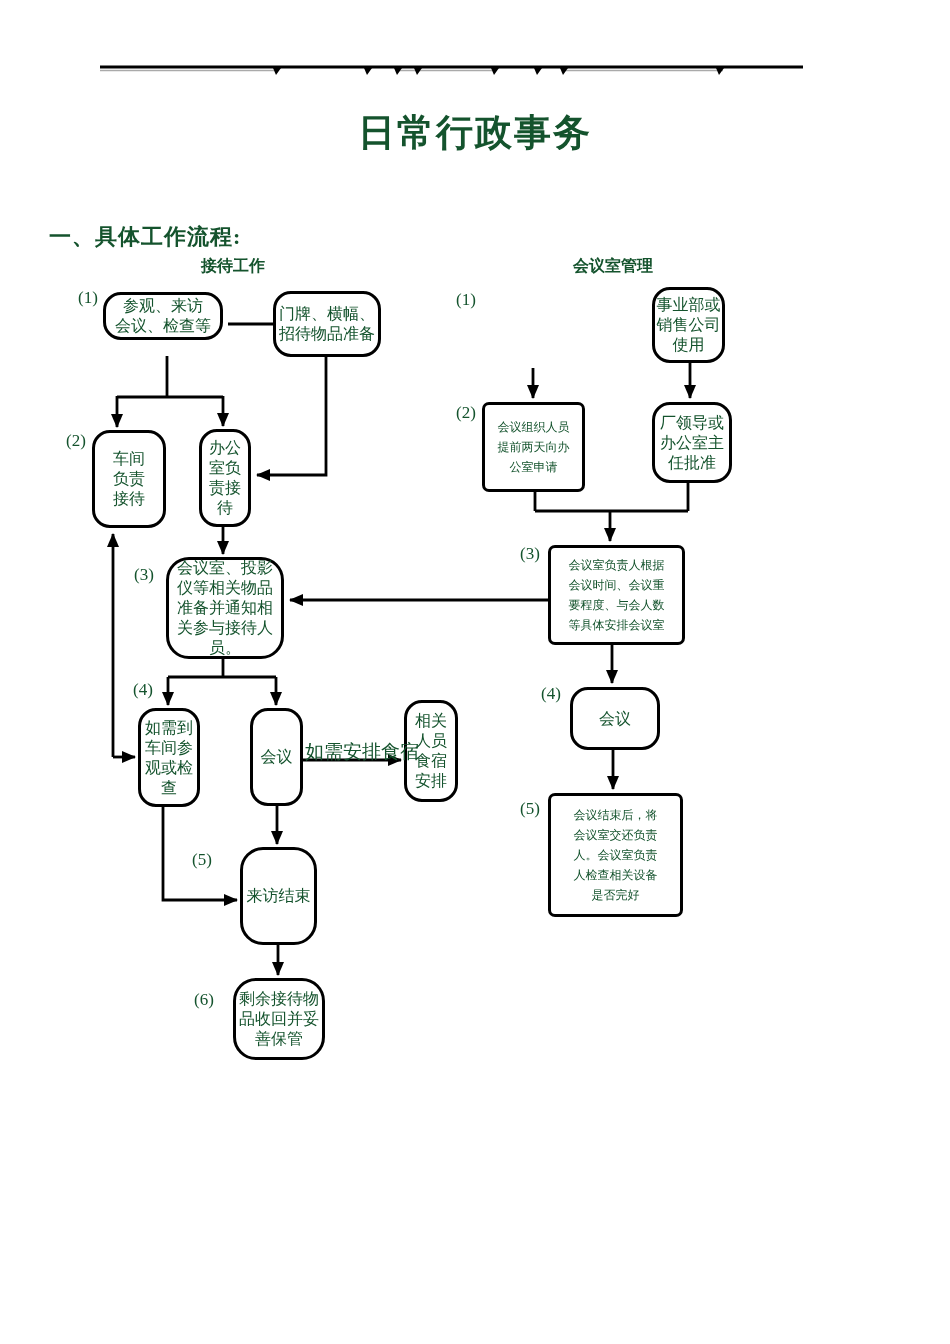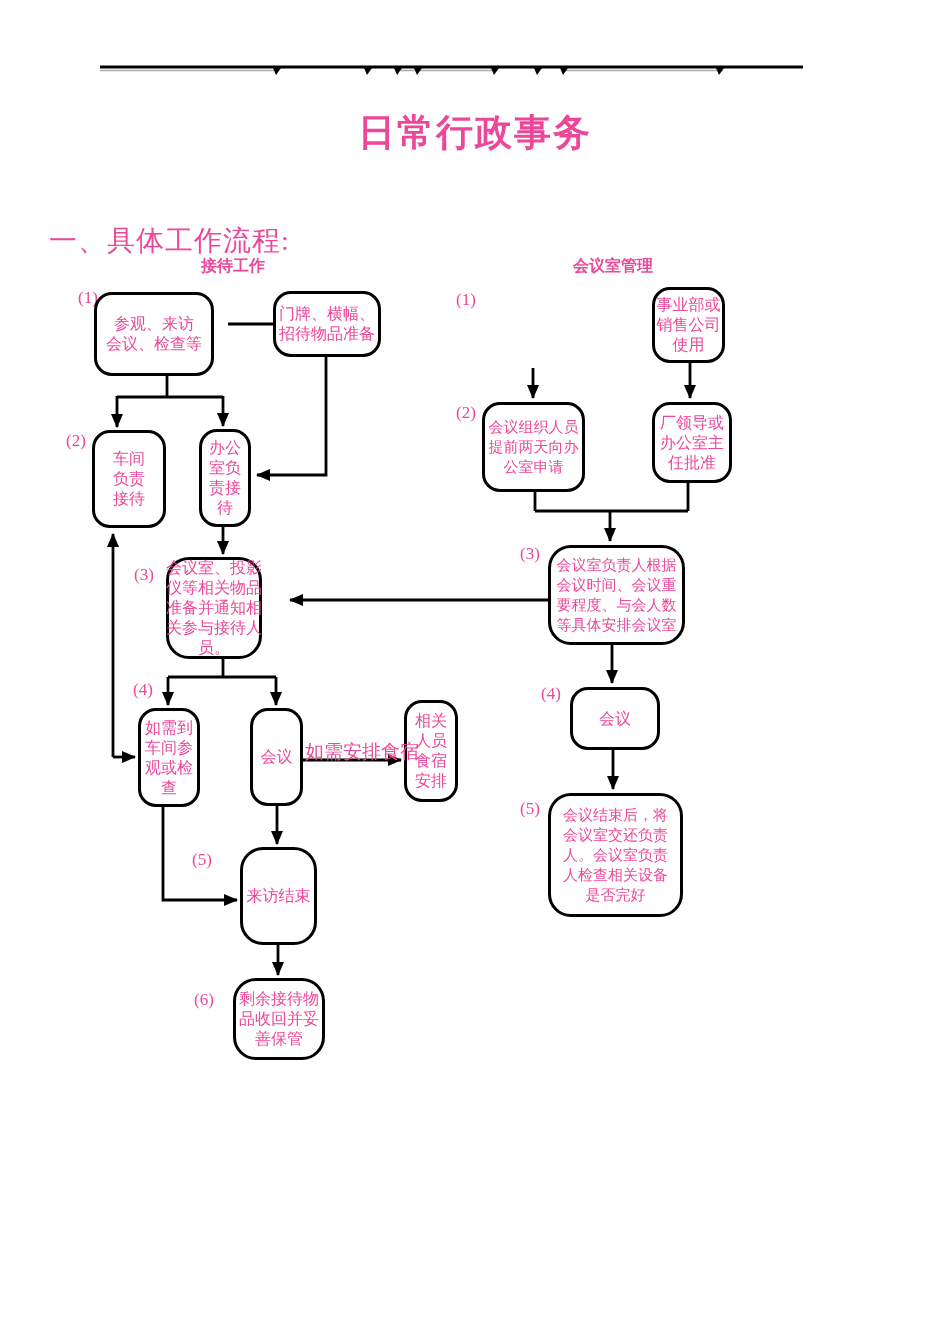--- a/index.html
+++ b/index.html
@@ -2,47 +2,47 @@
 <html><head>
 <meta charset="utf-8">
 <style>
   html,body{margin:0;padding:0;background:#e8e8e8;}
   .page{
     position:relative;
     width:950px;height:1344px;
     margin:0 auto;
     background:#ffffff;
     font-family:"Liberation Serif","DejaVu Serif",serif;
-    color:#ec4899;
+    color:#14532d;
     overflow:hidden;
   }
   .doc-title{
     position:absolute;left:0;top:108px;width:950px;
     text-align:center;font-size:37px;font-weight:bold;letter-spacing:2px;
   }
   .section-heading{
     position:absolute;left:49px;top:222px;
-    font-size:28px;font-weight:normal;letter-spacing:1px;
+    font-size:22px;font-weight:bold;letter-spacing:1px;
   }
   .col-hdr{
     position:absolute;top:256px;
     font-size:16px;font-weight:bold;text-align:center;
   }
   .hdr-left{left:180px;width:106px;}
   .hdr-right{left:553px;width:120px;}
   svg.wires{position:absolute;left:0;top:0;z-index:1;}
   .node{
     position:absolute;box-sizing:border-box;z-index:2;
     border:3px solid #000;border-radius:18px;background:#fff;
     display:flex;align-items:center;justify-content:center;
     text-align:center;white-space:pre;
     font-size:16px;line-height:20px;
   }
   .r22{border-radius:23px;}
-  .fs15{font-size:15px;line-height:20px;}
+  .fs15{font-size:12px;line-height:20px;border-radius:7px;}
   .step{
     position:absolute;z-index:2;font-size:17px;
   }
   .edge-label{
     position:absolute;z-index:2;font-size:19px;white-space:nowrap;
   }
 </style>
 </head>
 <body>
 
@@ -110,32 +110,32 @@
   <span class="step" style="left:133px;top:680px">(4)</span>
   <span class="step" style="left:192px;top:850px">(5)</span>
   <span class="step" style="left:194px;top:990px">(6)</span>
 
   <span class="step" style="left:456px;top:290px">(1)</span>
   <span class="step" style="left:456px;top:403px">(2)</span>
   <span class="step" style="left:520px;top:544px">(3)</span>
   <span class="step" style="left:541px;top:684px">(4)</span>
   <span class="step" style="left:520px;top:799px">(5)</span>
 
-  <div class="node" style="left:94px;top:292px;width:120px;height:84px">参观、来访
+  <div class="node" style="left:103px;top:292px;width:120px;height:48px">参观、来访
 会议、检查等</div>
   <div class="node" style="left:273px;top:291px;width:108px;height:66px">门牌、横幅、
 招待物品准备</div>
   <div class="node" style="left:92px;top:430px;width:74px;height:98px">车间
 负责
 接待</div>
   <div class="node" style="left:199px;top:429px;width:52px;height:98px">办公
 室负
 责接
 待</div>
-  <div class="node r22" style="left:166px;top:557px;width:96px;height:102px">会议室、投影
+  <div class="node r22" style="left:166px;top:557px;width:118px;height:102px">会议室、投影
 仪等相关物品
 准备并通知相
 关参与接待人
 员。</div>
   <div class="node" style="left:138px;top:708px;width:62px;height:99px">如需到
 车间参
 观或检
 查</div>
   <div class="node" style="left:250px;top:708px;width:53px;height:98px">会议</div>
   <div class="node" style="left:404px;top:700px;width:54px;height:102px">相关

